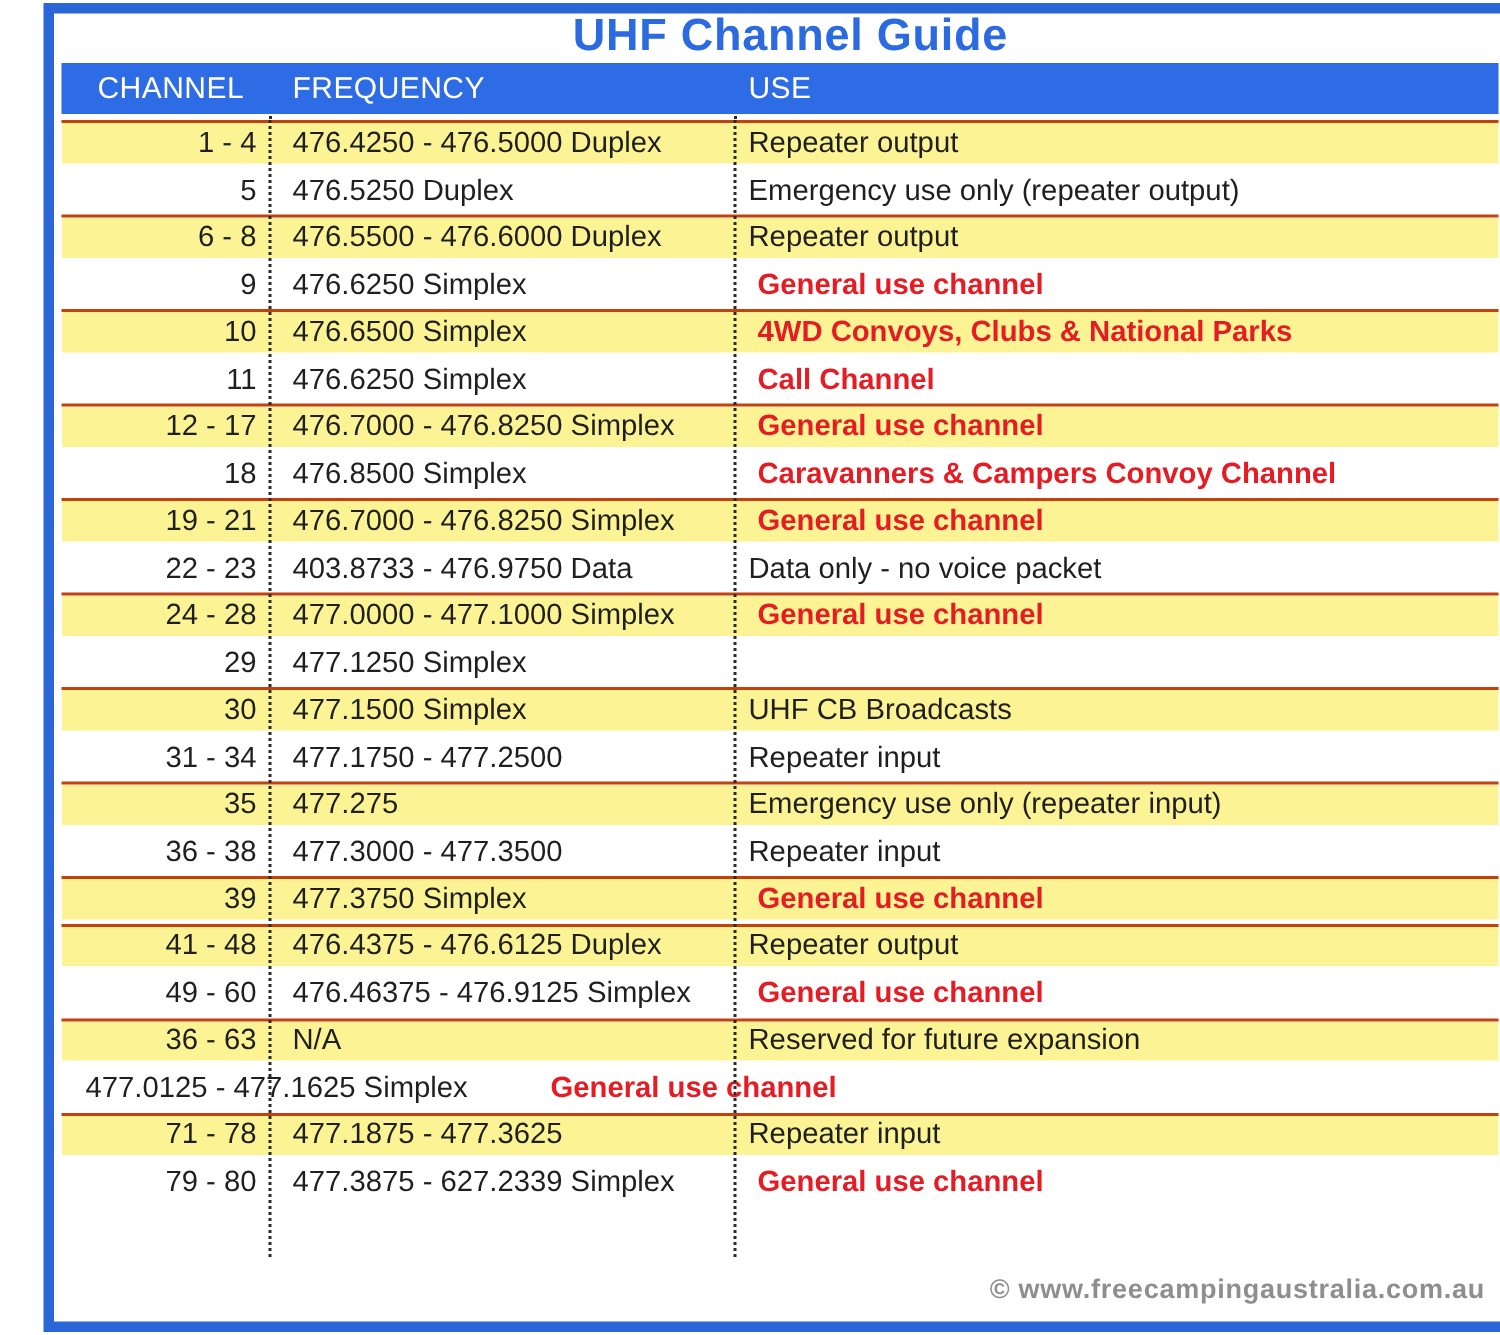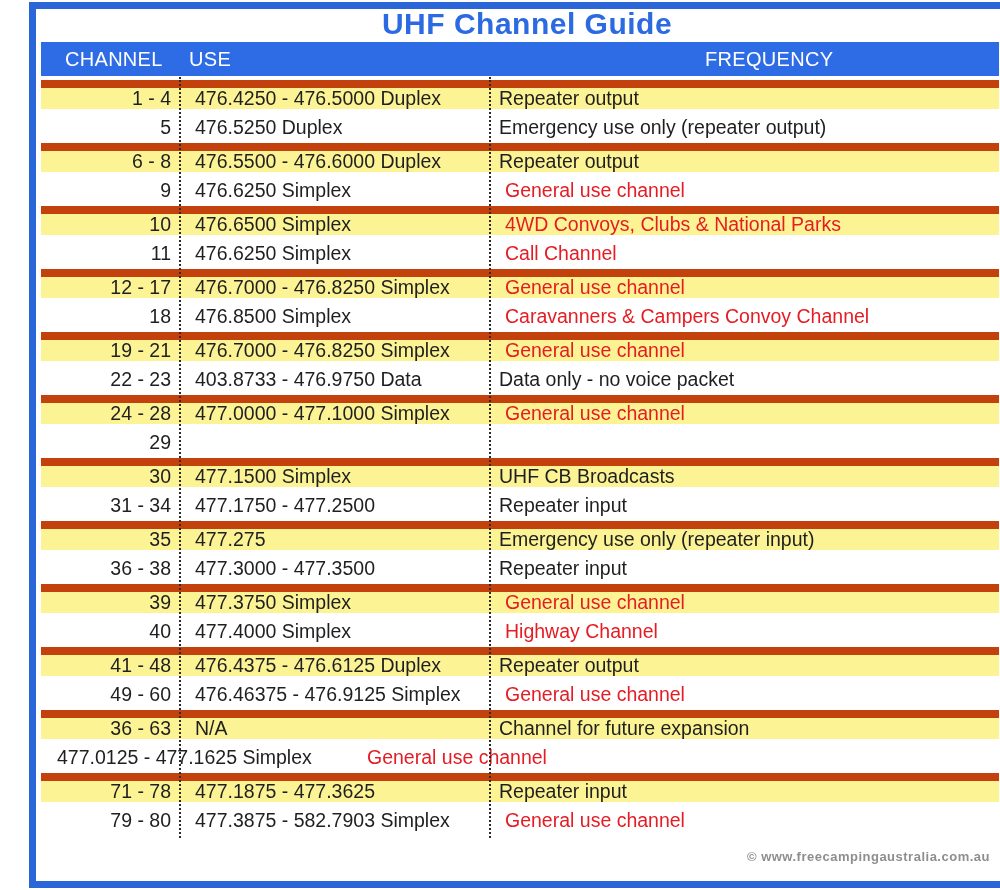--- a/index.html
+++ b/index.html
@@ -19,39 +19,39 @@
     background:var(--header_bg); color:var(--header_text); display:flex; align-items:center;
     font-size:20px; letter-spacing:0.3px; }
   .cell { height:100%; display:flex; align-items:center; overflow:hidden; white-space:nowrap; }
   .cell.ch { width:138px; justify-content:flex-end; padding-right:8px; }
   .header-row .cell.ch { justify-content:flex-start; padding-left:24px;text-align:right; }
   .cell.fq { width:310px; padding-left:16px; }
   .cell.us { width:510px; padding-left:10px; }
   .rows { position:absolute; left:14px; top:80px; width:958px; }
   .row { display:flex; width:958px; height:31.5px; font-size:19.5px; color:var(--black_text); }
   .row.yellow { background:var(--row_yellow); background-clip:padding-box;
-    border-top:8px solid #c2410c; border-bottom:3px solid #fff; }
-  .cell.us.red { color:var(--red_text); font-weight:normal; padding-left:16px; }
+    border-top:2px solid #c2410c; border-bottom:3px solid #fff; }
+  .cell.us.red { color:var(--red_text); font-weight:bold; padding-left:16px; }
   .sep { position:absolute; top:77px; height:761px; width:0;
     border-left:2px dotted #2a2a2a; z-index:2; }
   .sep1 { left:152px; } .sep2 { left:462px; }
-  .footer { position:absolute; top:849px; right:37px; font-size:13px; font-weight:bold;
+  .footer { position:absolute; top:849px; right:37px; font-size:18px; font-weight:bold;
     letter-spacing:0.5px; color:var(--footer_gray); }
 </style>
 </head>
 <body>
 
 <div class="page">
   <div class="outer-border"></div>
   <div class="title">UHF Channel Guide</div>
 
   <div class="header-row">
     <div class="cell ch">CHANNEL</div>
+    <div class="cell fq">FREQUENCY</div>
     <div class="cell us">USE</div>
-    <div class="cell fq">FREQUENCY</div>
   </div>
 
   <div class="rows" id="rows">
       <div class="row yellow">
         <div class="cell ch">1 - 4</div>
         <div class="cell fq">476.4250 - 476.5000 Duplex</div>
         <div class="cell us">Repeater output</div>
       </div>
       <div class="row white">
         <div class="cell ch">5</div>
@@ -98,20 +98,21 @@
         <div class="cell fq">403.8733 - 476.9750 Data</div>
         <div class="cell us">Data only - no voice packet</div>
       </div>
       <div class="row yellow">
         <div class="cell ch">24 - 28</div>
         <div class="cell fq">477.0000 - 477.1000 Simplex</div>
         <div class="cell us red">General use channel</div>
       </div>
       <div class="row white">
         <div class="cell ch">29</div>
+        <div class="cell fq">477.1250 Simplex</div>
       </div>
       <div class="row yellow">
         <div class="cell ch">30</div>
         <div class="cell fq">477.1500 Simplex</div>
         <div class="cell us">UHF CB Broadcasts</div>
       </div>
       <div class="row white">
         <div class="cell ch">31 - 34</div>
         <div class="cell fq">477.1750 - 477.2500</div>
         <div class="cell us">Repeater input</div>
@@ -124,52 +125,47 @@
       <div class="row white">
         <div class="cell ch">36 - 38</div>
         <div class="cell fq">477.3000 - 477.3500</div>
         <div class="cell us">Repeater input</div>
       </div>
       <div class="row yellow">
         <div class="cell ch">39</div>
         <div class="cell fq">477.3750 Simplex</div>
         <div class="cell us red">General use channel</div>
       </div>
-      <div class="row white">
-        <div class="cell ch">40</div>
-        <div class="cell fq">477.4000 Simplex</div>
-        <div class="cell us red">Highway Channel</div>
-      </div>
       <div class="row yellow">
         <div class="cell ch">41 - 48</div>
         <div class="cell fq">476.4375 - 476.6125 Duplex</div>
         <div class="cell us">Repeater output</div>
       </div>
       <div class="row white">
         <div class="cell ch">49 - 60</div>
         <div class="cell fq">476.46375 - 476.9125 Simplex</div>
         <div class="cell us red">General use channel</div>
       </div>
       <div class="row yellow">
         <div class="cell ch">36 - 63</div>
         <div class="cell fq">N/A</div>
-        <div class="cell us">Channel for future expansion</div>
+        <div class="cell us">Reserved for future expansion</div>
       </div>
       <div class="row white">
         <div class="cell fq">477.0125 - 477.1625 Simplex</div>
         <div class="cell us red">General use channel</div>
       </div>
       <div class="row yellow">
         <div class="cell ch">71 - 78</div>
         <div class="cell fq">477.1875 - 477.3625</div>
         <div class="cell us">Repeater input</div>
       </div>
       <div class="row white">
         <div class="cell ch">79 - 80</div>
-        <div class="cell fq">477.3875 - 582.7903 Simplex</div>
+        <div class="cell fq">477.3875 - 627.2339 Simplex</div>
         <div class="cell us red">General use channel</div>
       </div>
     </div>
 
   <div class="sep sep1"></div>
   <div class="sep sep2"></div>
 
   <div class="footer">© www.freecampingaustralia.com.au</div>
 </div>
 

